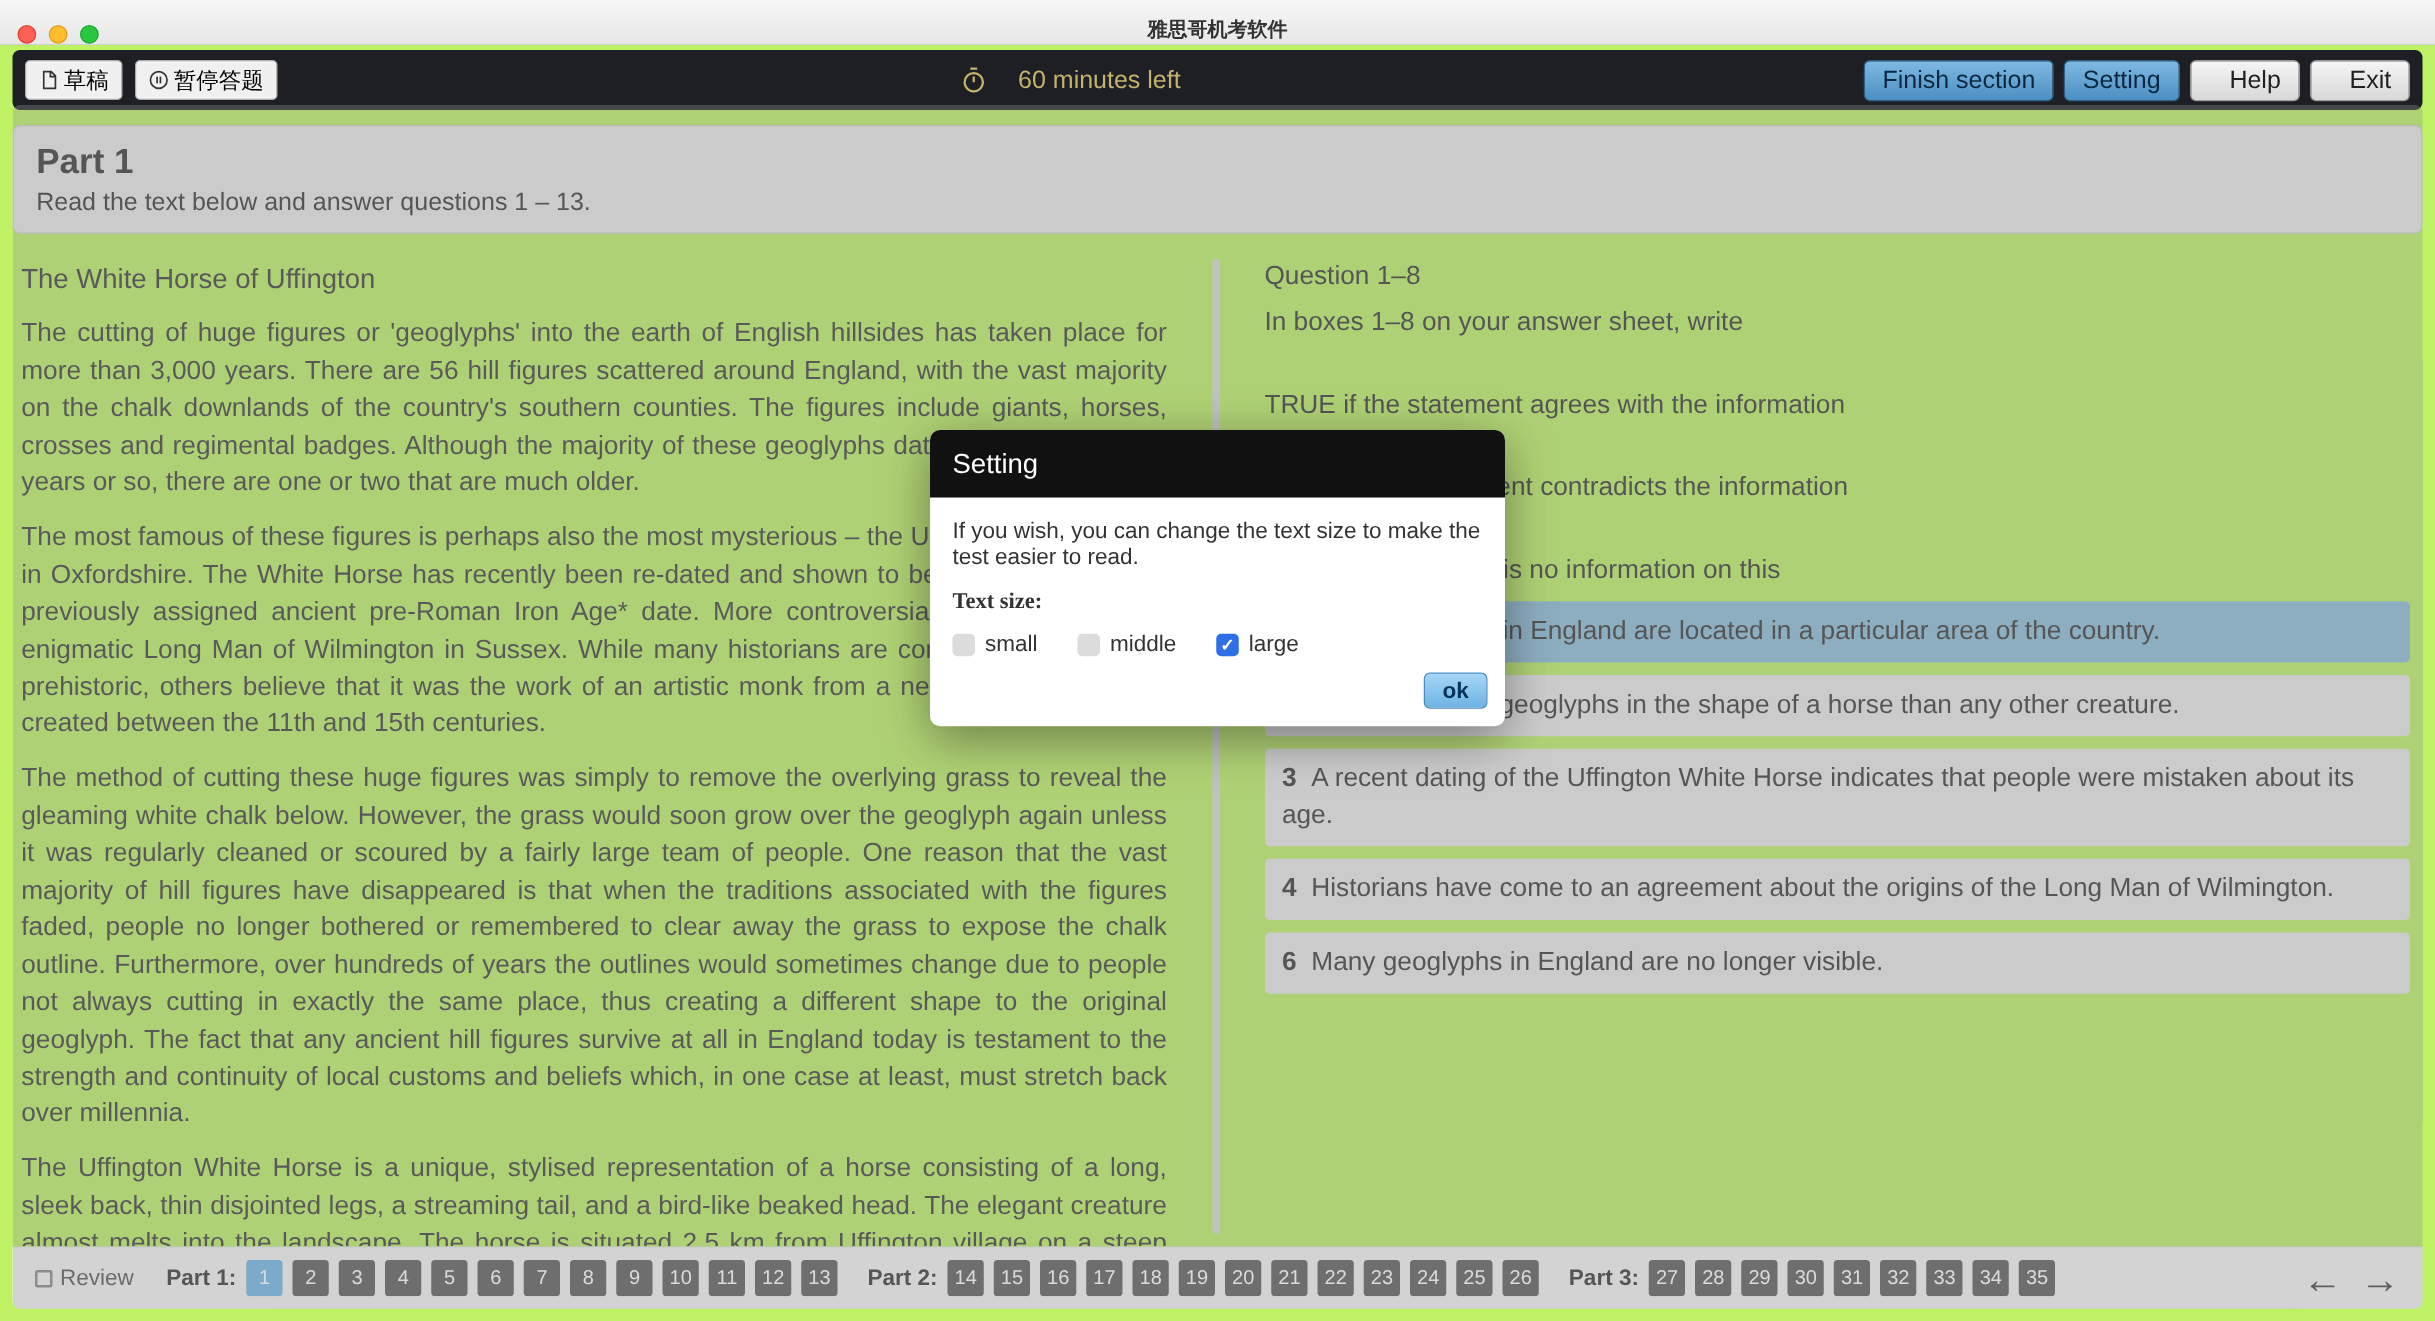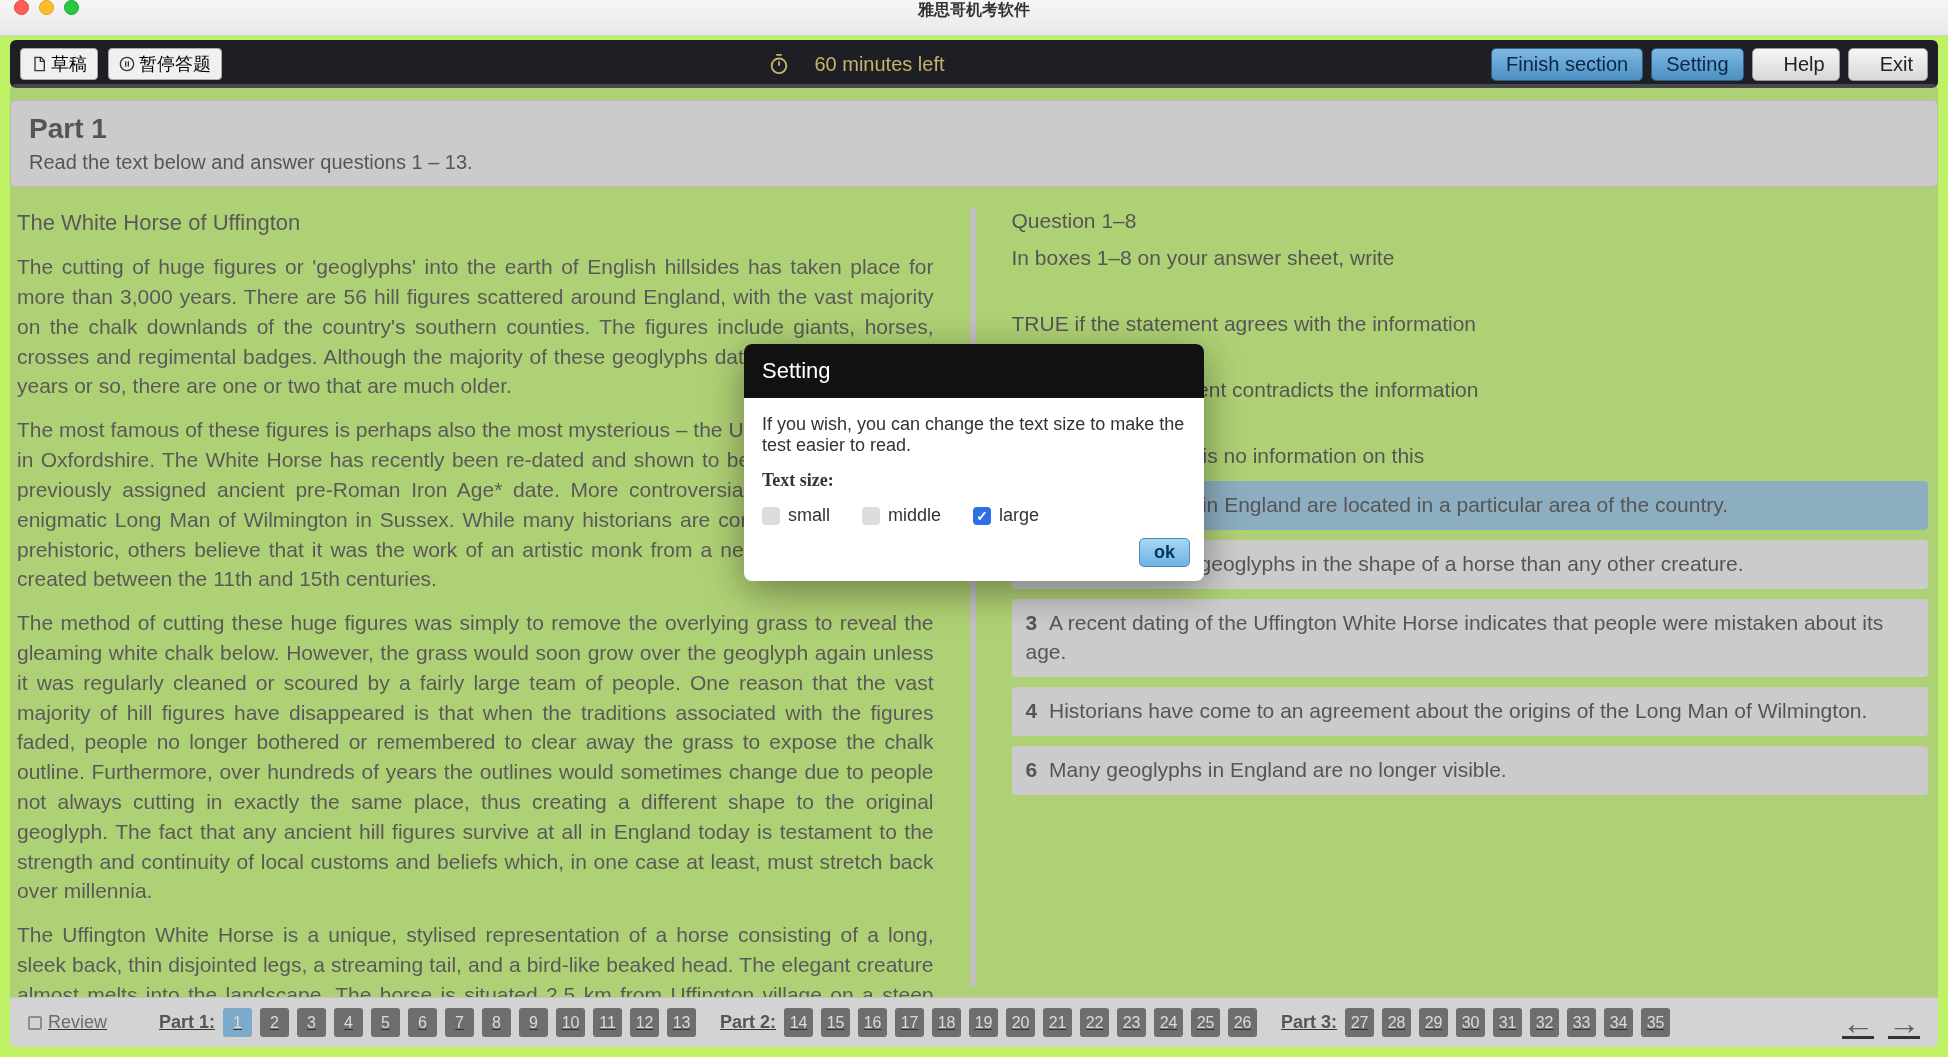--- a/index.html
+++ b/index.html
@@ -1,19 +1,19 @@
 <!DOCTYPE html>
 <html><head>
 <meta charset="utf-8">
 <style>
 * { box-sizing: border-box; margin: 0; padding: 0; }
 body { font-family: -apple-system, BlinkMacSystemFont, "Helvetica Neue", Arial, sans-serif; background: #fff; width: 1948px; height: 1057px; overflow: hidden; }
 
 
-.titlebar { height: 36px; background: linear-gradient(#f6f6f6,#e8e8e8); border-bottom: 1px solid #d0d0d0; display: flex; align-items: flex-start; position: relative; }
+.titlebar { height: 36px; background: linear-gradient(#f6f6f6,#e8e8e8); border-bottom: 1px solid #d0d0d0; display: flex; align-items: flex-end; position: relative; }
 .traffic-lights { display: flex; gap: 10px; padding-left: 14px; }
 .tl { width: 15px; height: 15px; border-radius: 50%; }
 .tl.red { background:#ff5f57; border:1px solid #e33e32; }
 .tl.yellow { background:#ffbd2e; border:1px solid #e09e1a; }
 .tl.green { background:#28c940; border:1px solid #17a82c; }
 .win-title { position:absolute; left:50%; transform:translateX(-50%); font-size:16px; font-weight:600; color:#333; }
 
 .app-root { height: calc(1057px - 36px); display:flex; flex-direction:column; background:#bef264; padding:0 10px 10px; }
 
 
@@ -37,21 +37,21 @@
 .passage p { margin-bottom:14px; }
 .divider { width:6px; background:#d9d9d9; border-radius:3px; margin:10px 6px;}
 .questions { flex:1; padding:10px 10px 10px 30px; overflow:hidden; font-size:21px; line-height:1.38; color:#333;}
 .qhead p { margin-bottom:8px; }
 .qlist { margin-top:10px;}
 .qitem { background:#e9e9e9; border-radius:4px; padding:10px 14px; margin-bottom:10px;}
 .qitem.sel { background:#89bbd9; }
 .qitem b { font-weight:700; margin-right:6px; }
 
 
-.bottomnav { height:50px; background:#f4f4f4; border-top:1px solid #ddd; border-radius:0 0 6px 6px; display:flex; align-items:center; padding:0 18px; gap:36px; font-size:18px;text-decoration:underline;}
+.bottomnav { height:50px; background:#f4f4f4; border-top:1px solid #ddd; border-radius:0 0 6px 6px; display:flex; align-items:center; padding:0 18px; gap:10px; font-size:18px;}
 .review-cb { display:flex; align-items:center; gap:6px; color:#555;}
 .review-cb .box { width:14px; height:14px; border:2px solid #888; border-radius:2px; display:inline-block;}
 .navstrip { display:flex; align-items:center; gap:8px; flex:1; overflow:hidden;}
 .partlabel { font-weight:600; color:#333; margin-left:16px;}
 .qn { width:29px; height:29px; background:#5a5a5a; color:#fff; font-size:16px; display:flex; align-items:center; justify-content:center; border-radius:3px; cursor:pointer;}
 .qn.active { background:#6fb6e6; color:#fff;}
 .arrows { display:flex; gap:14px; }
 .arrows span { font-size:32px; color:#444; cursor:pointer; line-height:1;}
 
 

